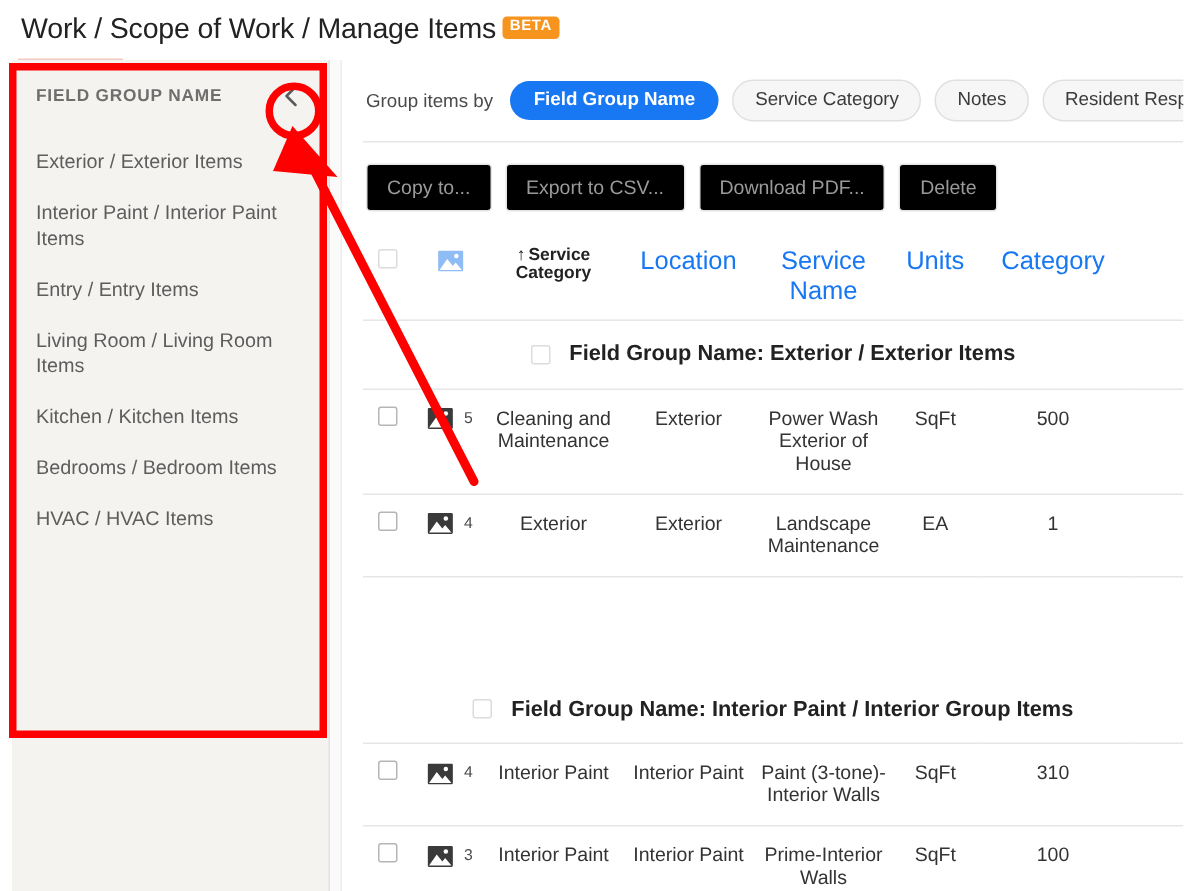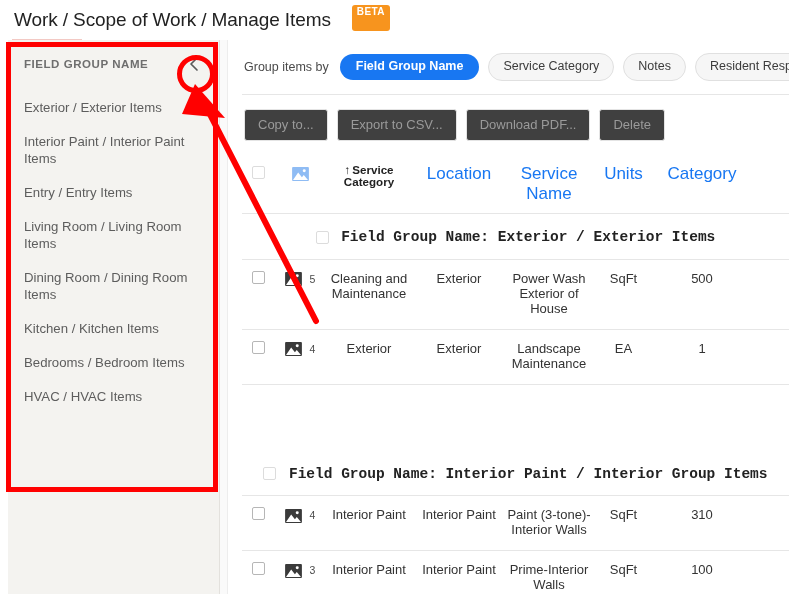--- a/index.html
+++ b/index.html
@@ -24,27 +24,27 @@
     display: flex; align-items: center;
     padding-left: 14px;
   }
   .page-title {
     font-size: 19px;
     color: #222222;
     letter-spacing: -0.1px;
     white-space: nowrap;
   }
   .beta-badge {
-    margin-left: 21px;
+    margin-left: 4px;
     background: #f7941e;
     color: #ffffff;
     font-size: 10px;
     font-weight: bold;
     letter-spacing: 0.4px;
-    padding: 2px 5px 14px 5px;
+    padding: 2px 5px 3px 5px;
     border-radius: 3px;
     display: inline-block;
     line-height: 1;
     position: relative;
     top: -2px;
   }
   .topline {
     position: absolute;
     left: 12px; top: 39px;
     width: 70px; height: 1px;
@@ -158,21 +158,21 @@
     margin-left: 14px;
   }
 
   .actions-row {
     display: flex; gap: 9px;
     padding: 14px 0 15px 16px;
   }
   .action-btn {
     font-size: 13px;
     color: #9a9a9a;
-    background: #404040;
+    background: #000000;
     border: 1px solid #e4e4e4;
     border-radius: 3px;
     padding: 8px 13px 9px 13px;
     line-height: 1;
     cursor: pointer;
     white-space: nowrap;
   }
 
   
   .tbl { width: 100%; border-collapse: collapse; table-layout: fixed; }
@@ -227,21 +227,20 @@
     padding: 14px 0 13px 0;
     border-bottom: 1px solid #e6e6e6;
   }
   .group-title {
     font-size: 14.5px;
     font-weight: bold;
     color: #222222;
     display: inline-block;
     vertical-align: middle;
     margin-left: 8px;
-    font-family: Liberation Mono, monospace;
   }
   tr.grouprow .chk { vertical-align: middle; }
 
   tr.spacer td { height: 66px; border: none; padding: 0; }
 
   .imgcell { white-space: nowrap; }
   .img-icon {
     width: 17px; height: 14px;
     display: inline-block;
     vertical-align: middle;
@@ -284,21 +283,20 @@
         <svg width="14" height="16" viewBox="0 0 14 16">
           <path d="M10 2 L4 8 L10 14" fill="none" stroke="#5a5a5a" stroke-width="1.7" stroke-linecap="round" stroke-linejoin="round"></path>
         </svg>
       </span>
     </div>
     <div class="sidebar-list">
       <div class="sidebar-item">Exterior / Exterior Items</div>
       <div class="sidebar-item">Interior Paint / Interior Paint Items</div>
       <div class="sidebar-item">Entry / Entry Items</div>
       <div class="sidebar-item">Living Room / Living Room Items</div>
-      <div class="sidebar-item">Dining Room / Dining Room Items</div>
       <div class="sidebar-item">Kitchen / Kitchen Items</div>
       <div class="sidebar-item">Bedrooms / Bedroom Items</div>
       <div class="sidebar-item">HVAC / HVAC Items</div>
     </div>
   </div>
 
   <div class="main">
 
     <div class="groupby-row">
       <span class="groupby-label">Group items by</span>

